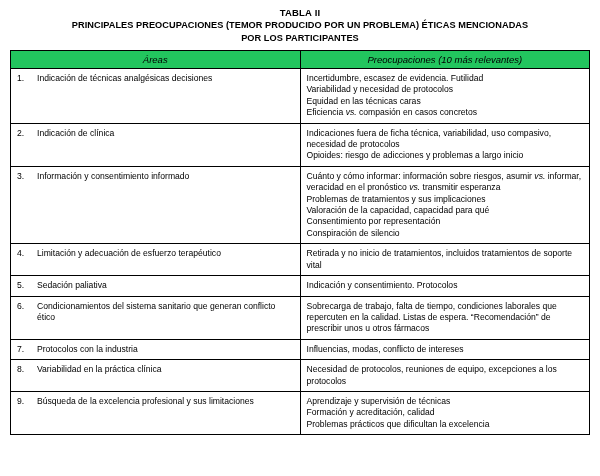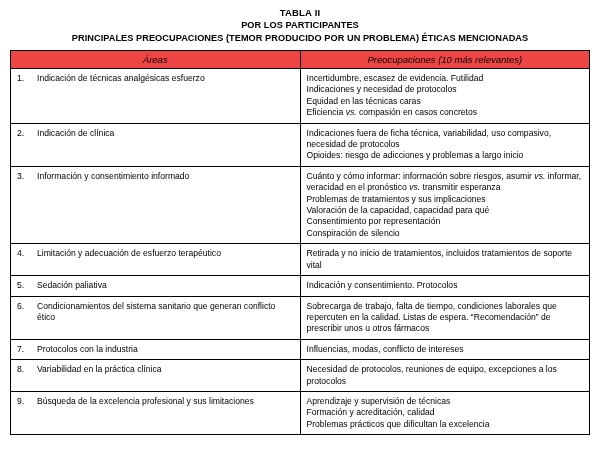--- a/index.html
+++ b/index.html
@@ -39,21 +39,21 @@
     font-size: 9.2px;
     letter-spacing: 0.05px;
   }
   table.tabla {
     border-collapse: collapse;
     width: 580px;
     table-layout: fixed;
     border: 1.2px solid #000;
   }
   table.tabla th {
-    background: #ef4444;
+    background: #22c55e;
     border: 1px solid #000;
     font-style: italic;
     font-weight: normal;
     font-size: 9.5px;
     padding: 3px 4px;
     text-align: center;
   }
   table.tabla td {
     border: 1px solid #000;
     font-size: 8.6px;
@@ -89,43 +89,43 @@
     vertical-align: middle;
   }
 </style>
 </head>
 <body>
 
 <div class="page">
 
   <div class="caption">
     <span class="tbl-num">TABLA II</span>
+    <span class="tbl-title">PRINCIPALES PREOCUPACIONES (TEMOR PRODUCIDO POR UN PROBLEMA) ÉTICAS MENCIONADAS</span>
     <span class="tbl-title">POR LOS PARTICIPANTES</span>
-    <span class="tbl-title">PRINCIPALES PREOCUPACIONES (TEMOR PRODUCIDO POR UN PROBLEMA) ÉTICAS MENCIONADAS</span>
   </div>
 
   <table class="tabla">
     <thead>
       <tr>
         <th class="col-area">Áreas</th>
         <th class="col-prec">Preocupaciones (10 más relevantes)</th>
       </tr>
     </thead>
     <tbody>
 
       <tr>
         <td class="col-area">
           <div class="area-wrap">
             <span class="area-num">1.</span>
-            <span class="area-txt">Indicación de técnicas analgésicas esfuerzo</span>
+            <span class="area-txt">Indicación de técnicas analgésicas decisiones</span>
           </div>
         </td>
         <td class="col-prec">
           <span class="line">Incertidumbre, escasez de evidencia. Futilidad</span>
-          <span class="line">Indicaciones y necesidad de protocolos</span>
+          <span class="line">Variabilidad y necesidad de protocolos</span>
           <span class="line">Equidad en las técnicas caras</span>
           <span class="line">Eficiencia <span class="ital">vs.</span> compasión en casos concretos</span>
         </td>
       </tr>
 
       <tr>
         <td class="col-area">
           <div class="area-wrap">
             <span class="area-num">2.</span>
             <span class="area-txt">Indicación de clínica</span>

